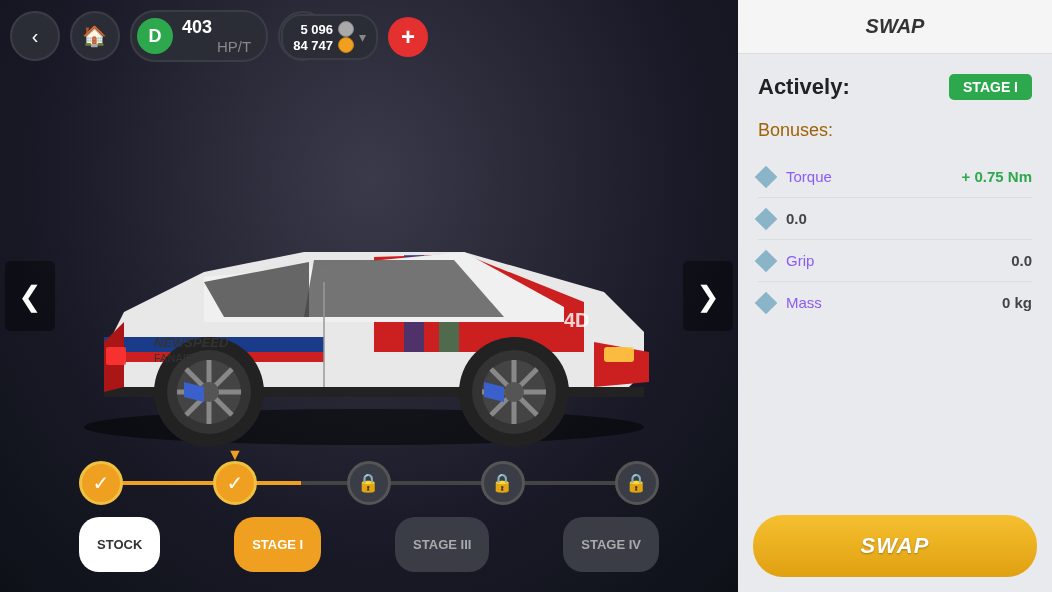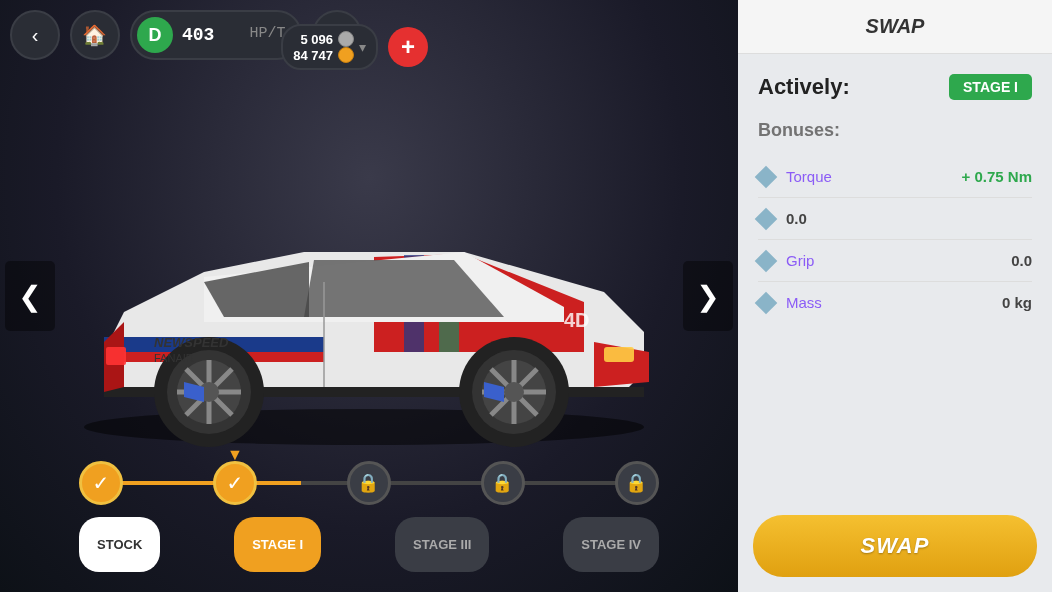--- a/index.html
+++ b/index.html
@@ -131,21 +131,21 @@
       justify-content: center;
       border: 2px solid #3a3d45;
       cursor: pointer;
       color: white;
       font-size: 20px;
     }
 
     
     .currency-bar {
       position: absolute;
-      top: 24px;
+      top: 14px;
       right: 310px;
       display: flex;
       align-items: center;
       gap: 10px;
       z-index: 10;
     }
 
     .currency-dropdown {
       display: flex;
       align-items: center;
@@ -380,22 +380,22 @@
       background: #2ea84d;
       color: white;
       padding: 5px 14px;
       border-radius: 5px;
       font-size: 14px;
       font-weight: bold;
     }
 
     .bonuses-title {
       font-size: 18px;
-      font-weight: bold;
-      color: #737373;
+      font-weight: normal;
+      color: #a16207;
       margin-bottom: 15px;
     }
 
     .bonus-row {
       display: flex;
       align-items: center;
       padding: 12px 0;
       border-bottom: 1px solid #ddd;
     }
 
@@ -473,21 +473,21 @@
       <div class="btn-back">
         <span>‹</span>
       </div>
       <div class="btn-garage">
         <span>🏠</span>
       </div>
       <div class="car-grade">
         <div class="grade-badge">
           <span>D</span>
         </div>
-        <div style="display:flex;margin-left:4px;font-family:Liberation Mono, monospace;">
+        <div style="display:flex;flex-direction:column;margin-left:4px;">
           <span class="hp-value">403</span>
           <span class="hp-label">HP/T</span>
         </div>
       </div>
       <div class="btn-info">
         <span>ⓘ</span>
       </div>
     </div>
 
     <div class="currency-bar">

